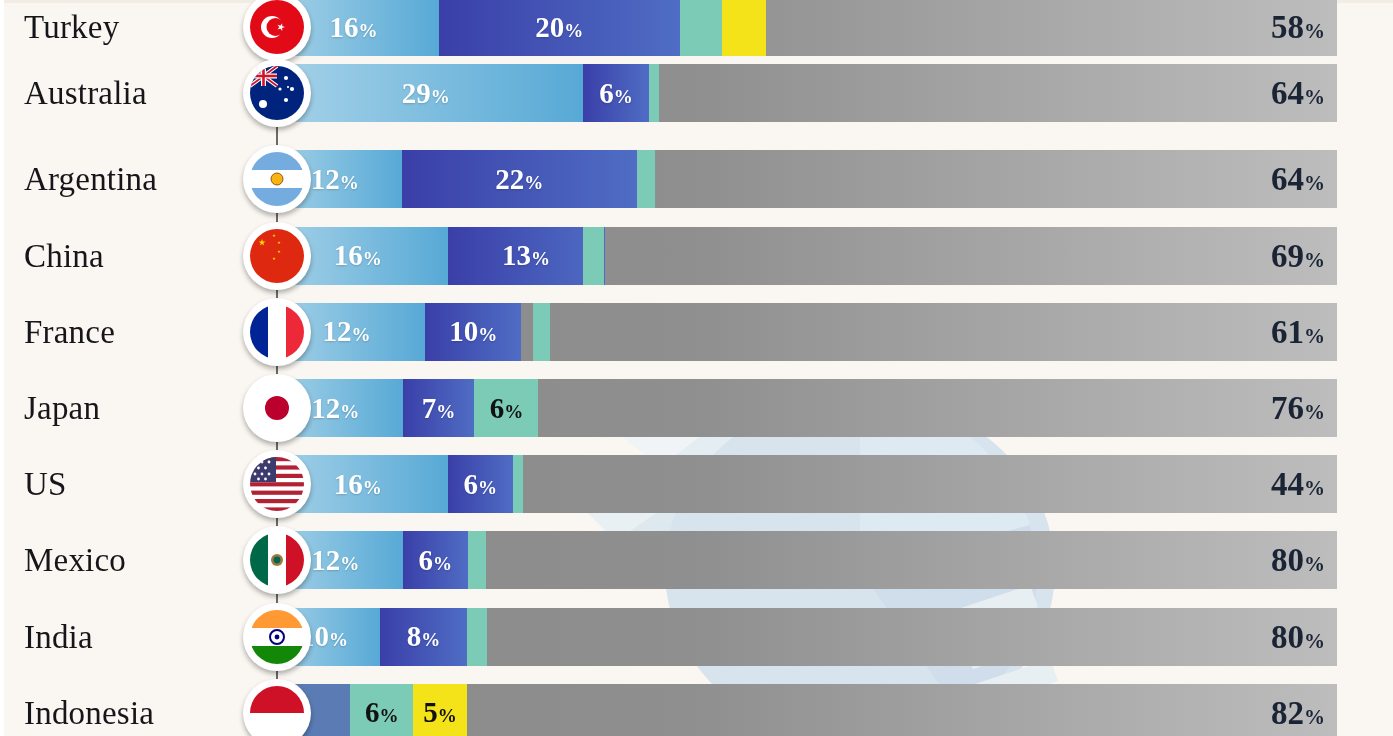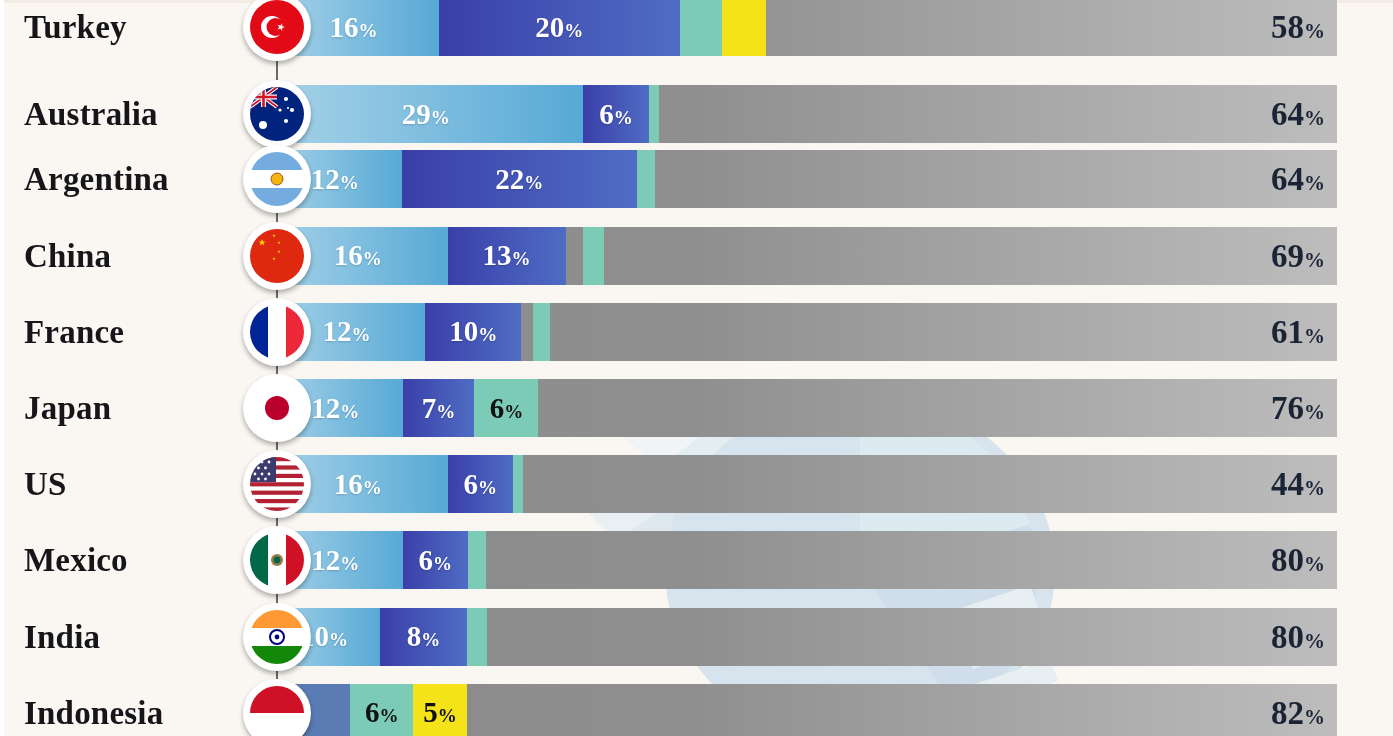--- a/index.html
+++ b/index.html
@@ -40,21 +40,21 @@
   .row {
     position: absolute;
     left: 0; width: 1393px;
     height: 58px;
   }
   .country-label {
     position: absolute;
     left: 24px; top: 50%;
     transform: translateY(-50%);
     font-family: "Liberation Serif", serif;
-    font-weight: 700;
+    font-weight: 400;
     font-size: 33px;
     color: #16161a;
     letter-spacing: 0.2px;
     white-space: nowrap;
     z-index: 5;
   }
   .bar-track {
     position: absolute;
     left: 268px; top: 0;
     width: 1069px; height: 58px;
@@ -181,21 +181,21 @@
             <svg viewBox="0 0 54 54" width="54" height="54">
               <rect width="54" height="54" fill="#e30a17"></rect>
               <circle cx="22" cy="27" r="11" fill="#fff"></circle>
               <circle cx="25.5" cy="27" r="9" fill="#e30a17"></circle>
               <path d="M35 27 l-7.5 2.6 4.7-6.4 0 7.9 -4.7-6.4z" fill="#fff"></path>
             </svg>
           </div>
         </div>
       </div>
       <div class="connector" style="top: 103.2px; height: 76.2px;"></div>
-      <div class="row" style="top: 85px;">
+      <div class="row" style="top: 64px;">
         <div class="country-label">Australia</div>
         <div class="bar-track">
           <div class="gray-grad"></div>
           <div class="seg seg-blue-light" style="left: 0px; width: 315.355px;">
             <span class="seg-label"><span>29</span><span class="pct">%</span></span>
           </div>
           <div class="seg seg-blue-dark" style="left: 315.355px; width: 65.209px;">
             <span class="seg-label"><span>6</span><span class="pct">%</span></span>
           </div>
           <div class="seg seg-teal" style="left: 380.564px; width: 10.69px;"></div>
@@ -254,21 +254,21 @@
         </div>
       </div>
       <div class="connector" style="top: 255.6px; height: 76.2px;"></div>
       <div class="row" style="top: 226.6px;">
         <div class="country-label">China</div>
         <div class="bar-track">
           <div class="gray-grad"></div>
           <div class="seg seg-blue-light" style="left: 0px; width: 179.592px;">
             <span class="seg-label"><span>16</span><span class="pct">%</span></span>
           </div>
-          <div class="seg seg-blue-dark" style="left: 179.592px; width: 118px;">
+          <div class="seg seg-blue-dark" style="left: 179.592px; width: 157px;">
             <span class="seg-label"><span>13</span><span class="pct">%</span></span>
           </div>
           <div class="seg seg-teal" style="left: 315.355px; width: 20.311px;"></div>
           <div class="total-label"><span>69</span><span class="pct">%</span></div>
         </div>
         <div class="flag-wrap">
           <div class="flag-ring"></div>
           <div class="flag-disc">
             <svg viewBox="0 0 54 54" width="54" height="54">
               <rect width="54" height="54" fill="#de2910"></rect>

